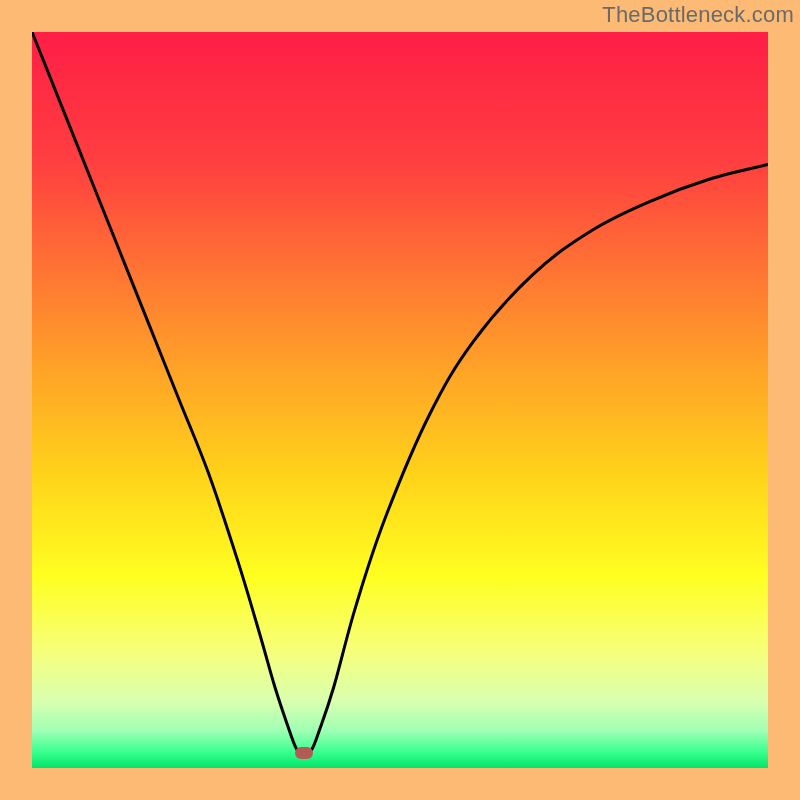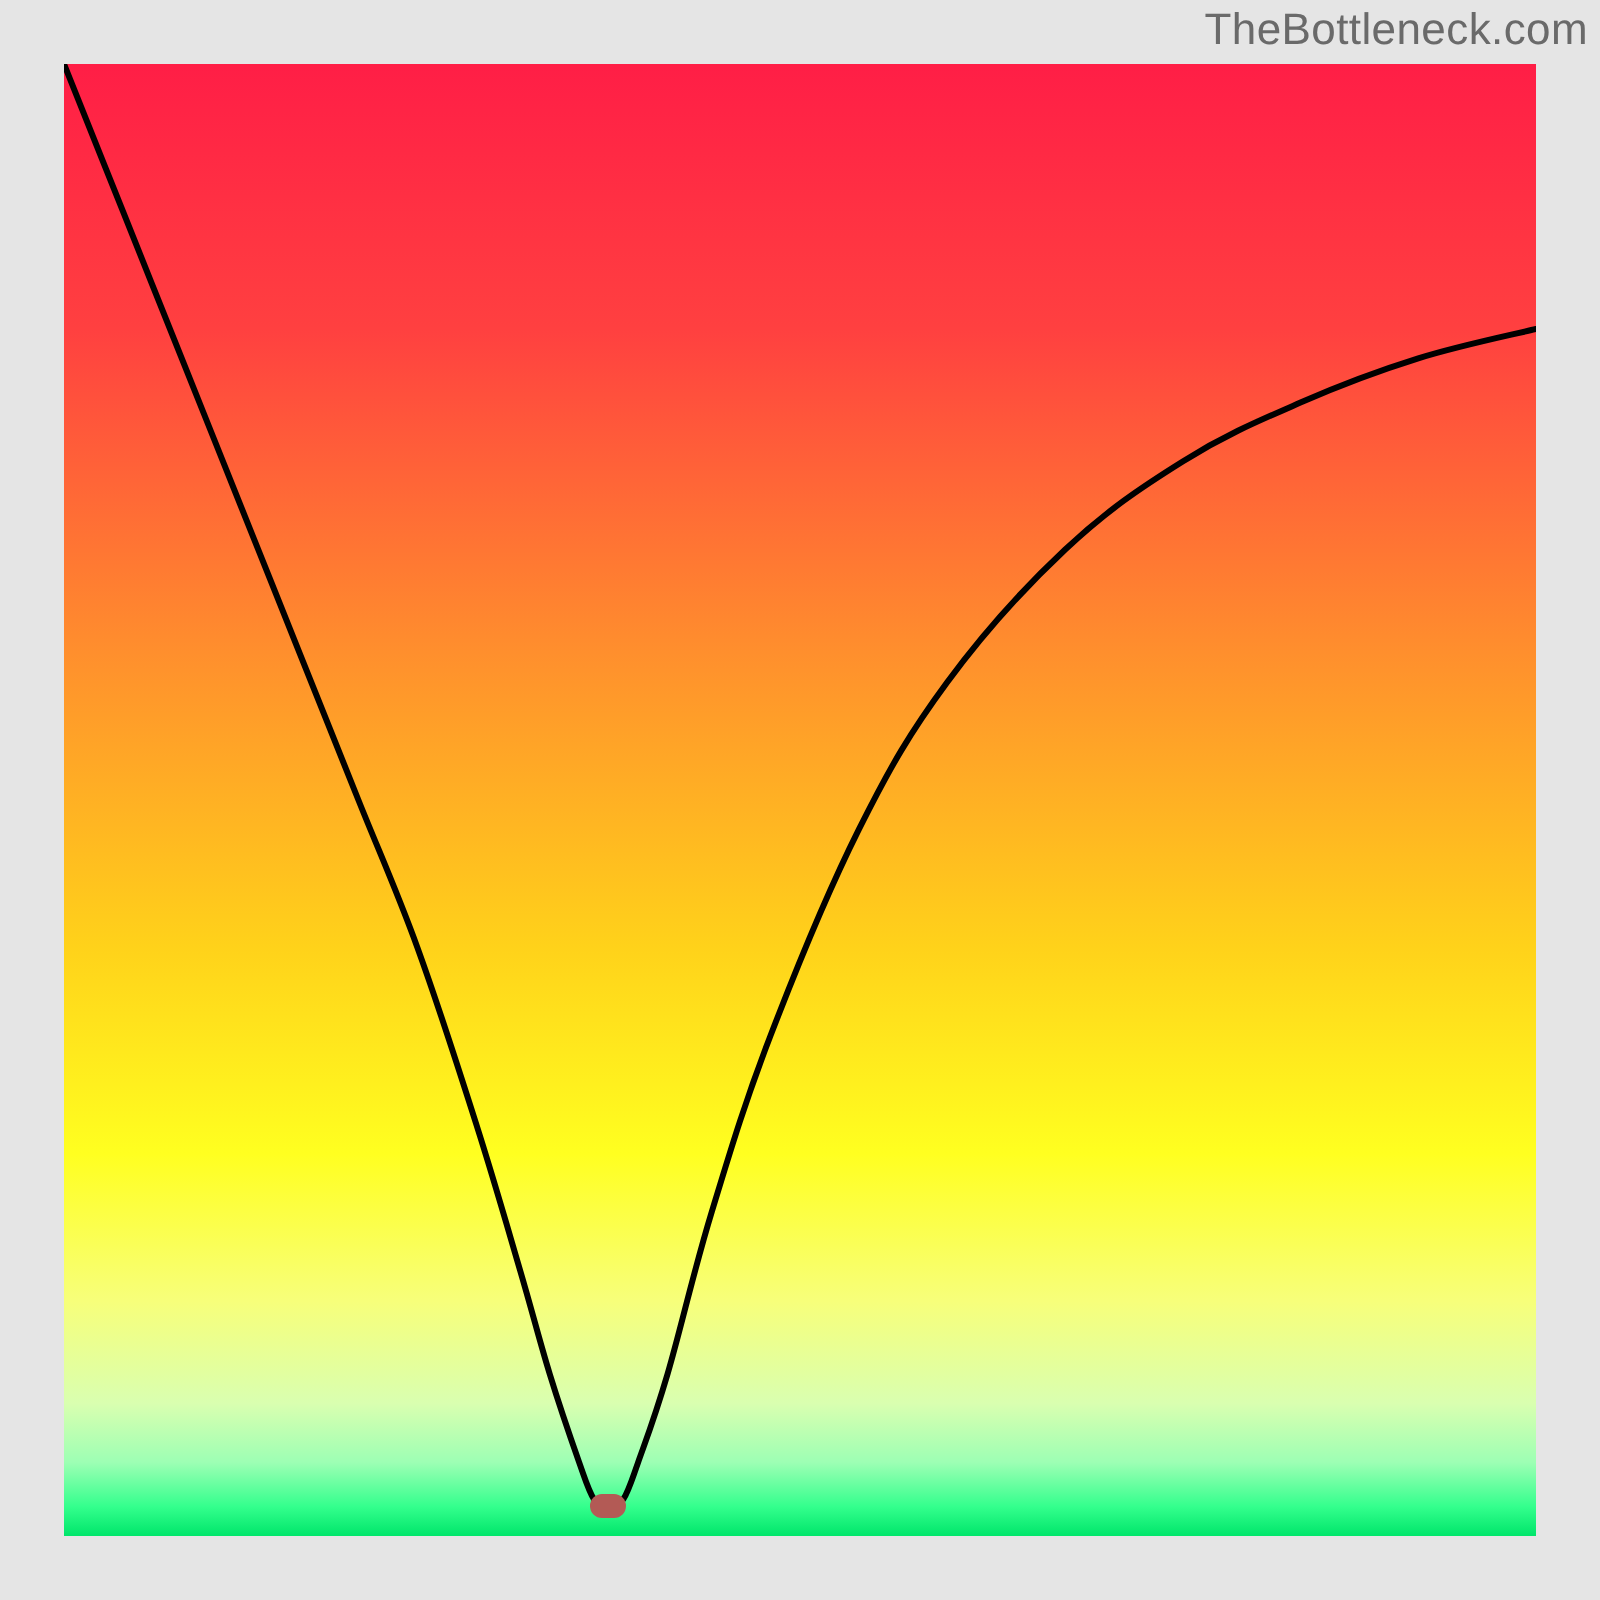--- a/index.html
+++ b/index.html
@@ -9,21 +9,21 @@
     height: 800px;
     background: #000;
     overflow: hidden;
   }
   .frame {
     position: absolute;
     left: 0;
     top: 0;
     width: 800px;
     height: 800px;
-    background: #e5e5e5;
+    background: #fdba74;
   }
   .plot {
     position: absolute;
     left: 32px;
     top: 32px;
     width: 736px;
     height: 736px;
     overflow: hidden;
   }
   .gradient {

